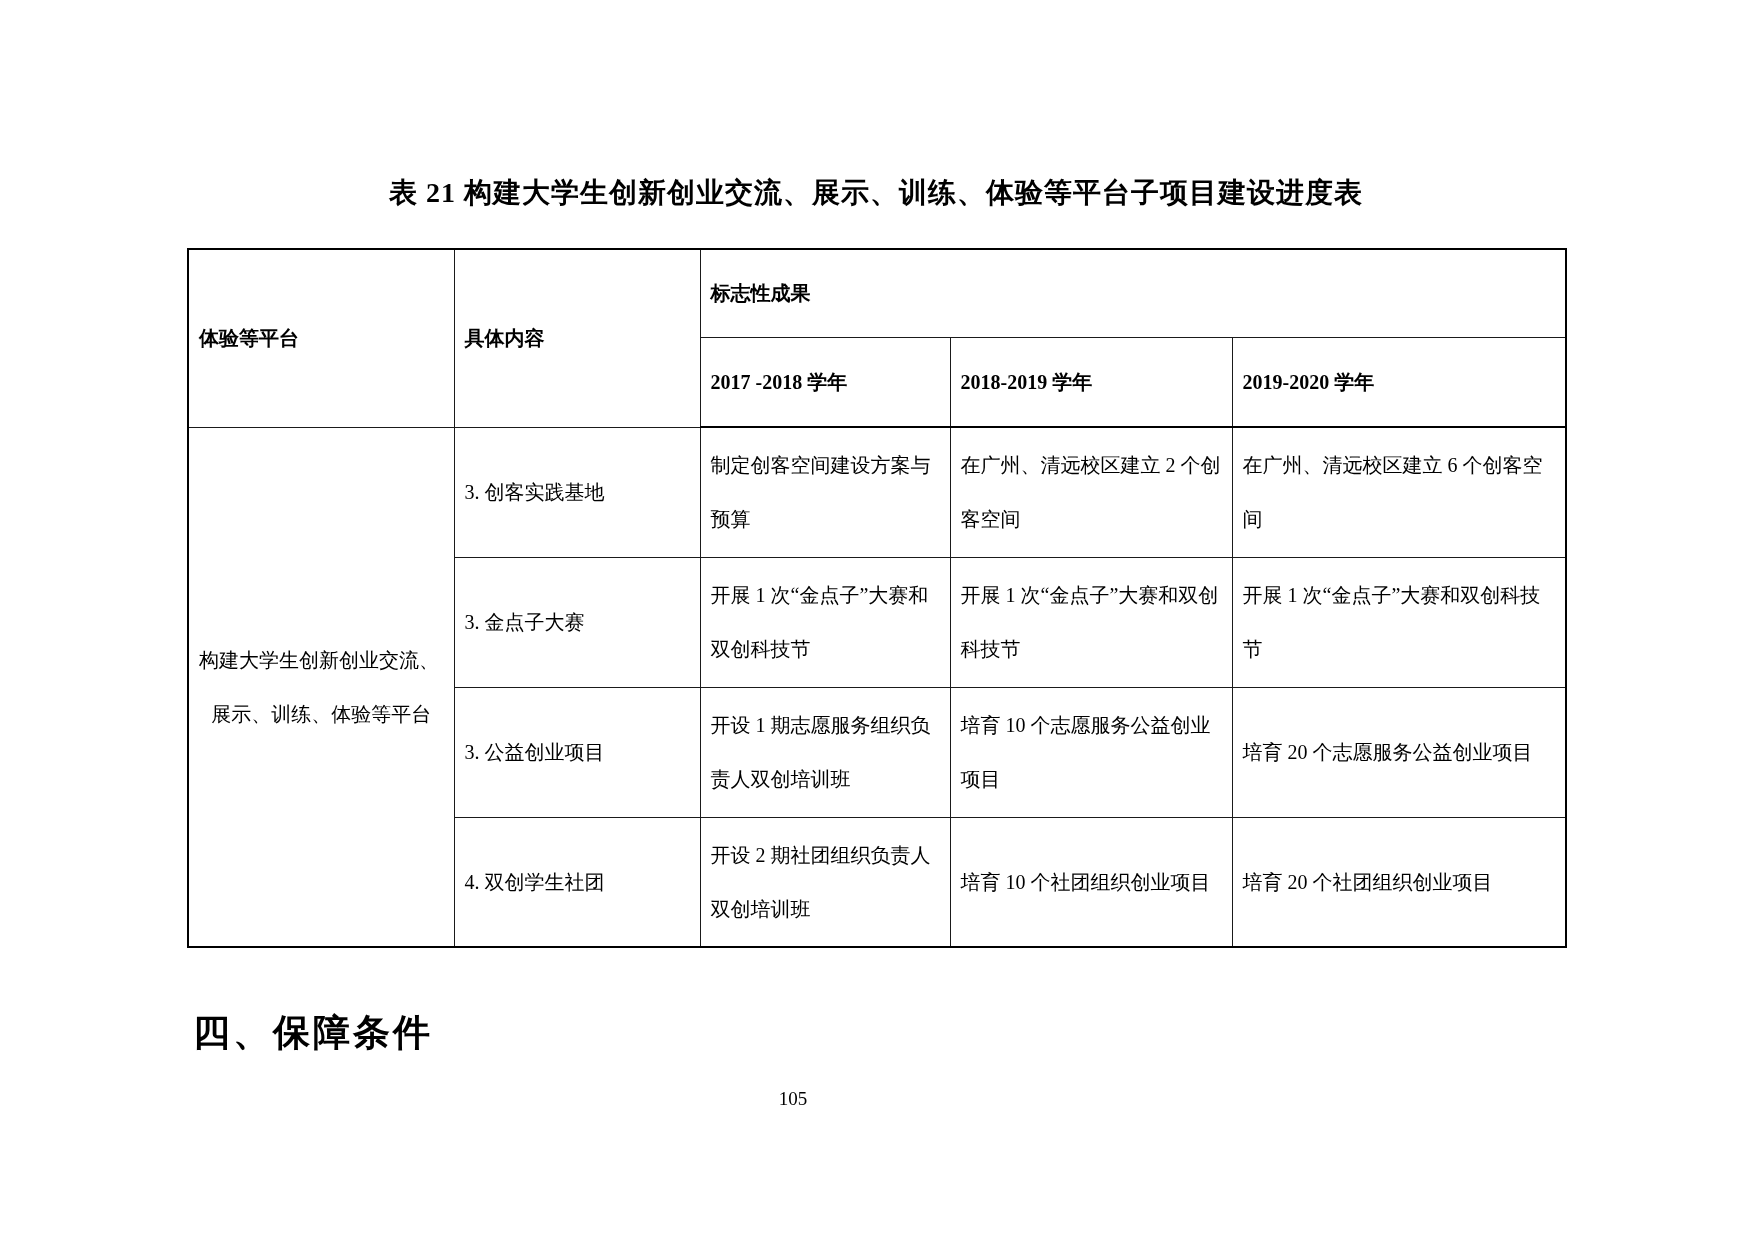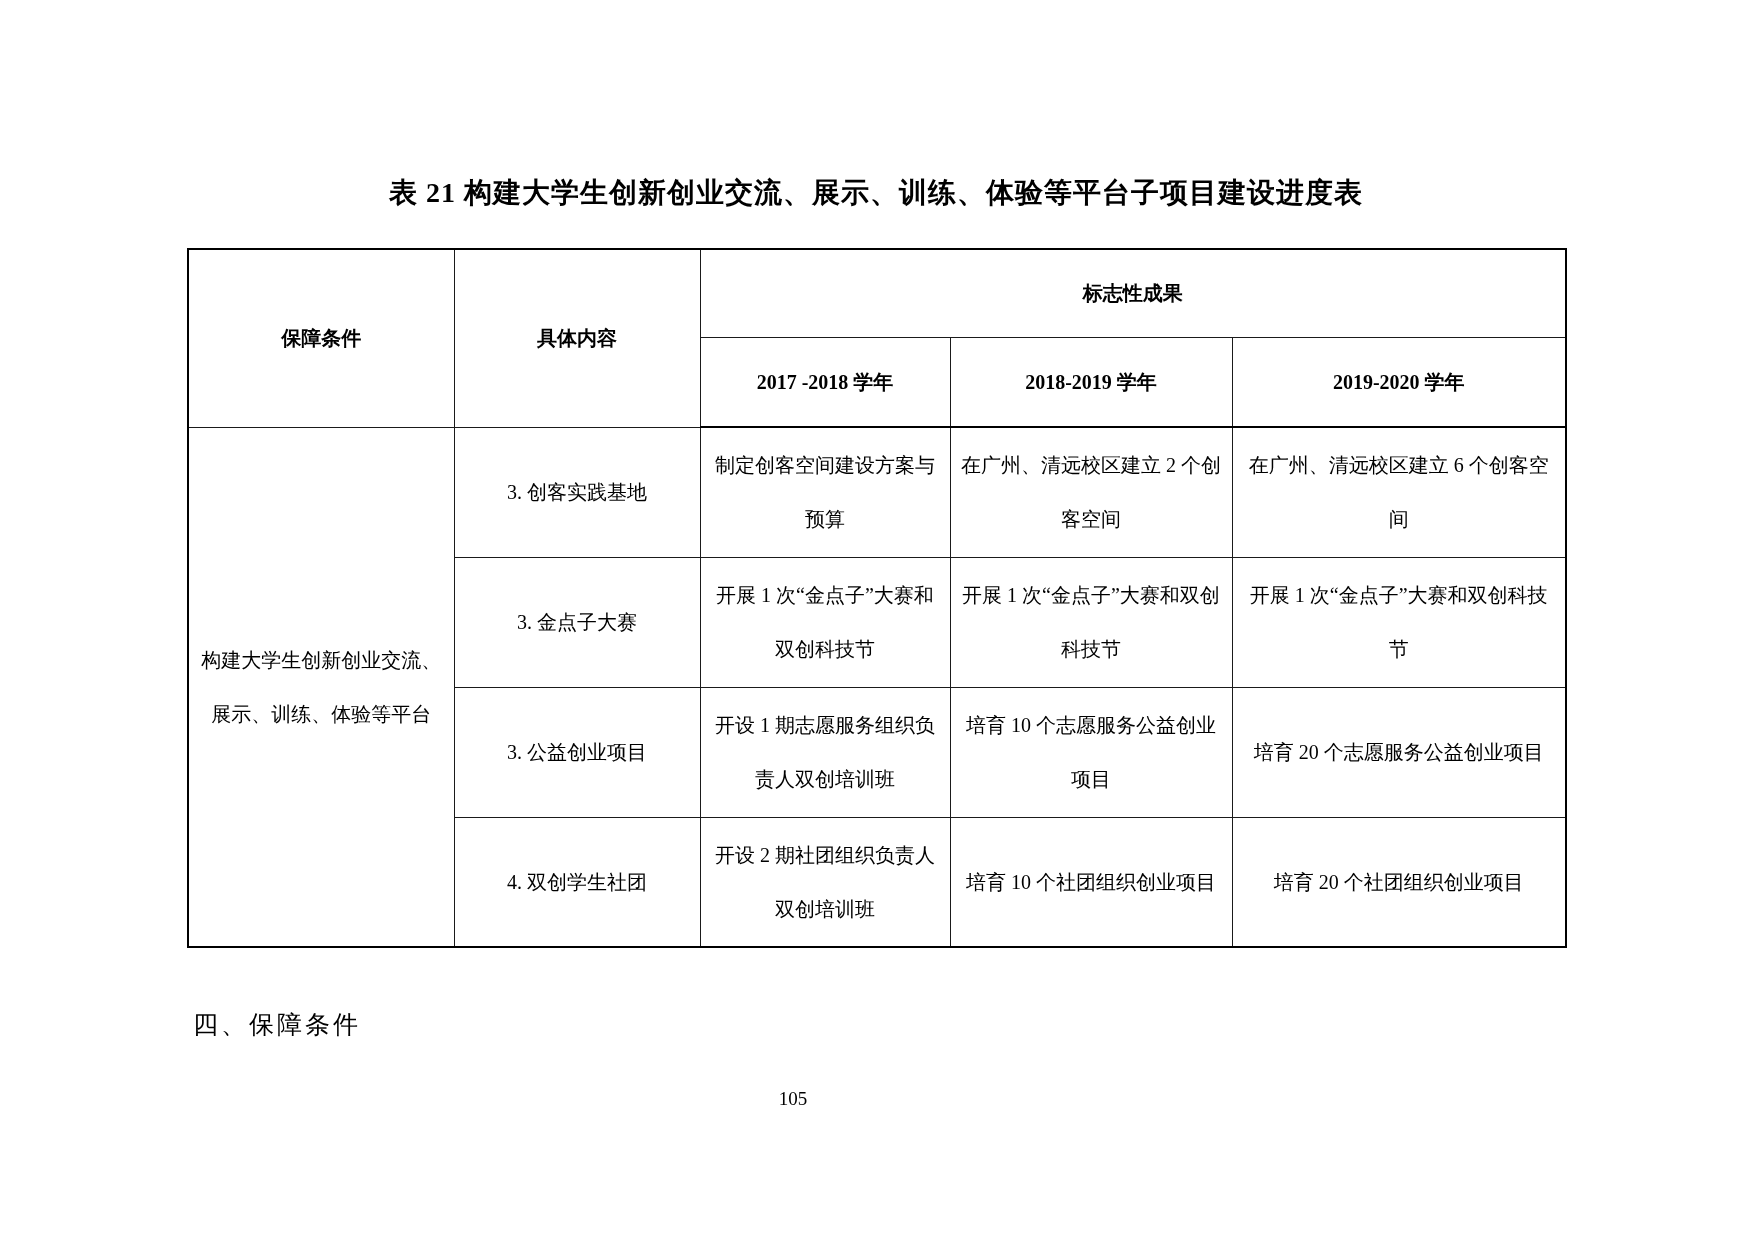--- a/index.html
+++ b/index.html
@@ -22,21 +22,21 @@
   table.progress {
     position: absolute;
     top: 248px; left: 187px;
     width: 1378px;
     border-collapse: collapse;
     table-layout: fixed;
     border: 2.5px solid #000;
   }
   table.progress td {
     border: 1.5px solid #1a1a1a;
-    text-align: center;
+    text-align: left;
     vertical-align: middle;
     font-size: 20px;
     line-height: 54px;
     padding: 4px 10px;
     margin-top: 48px;
   }
   .hbold { font-weight: bold; }
   td.results-head { border-bottom: 2px solid #000; }
   tr.year-row td { border-bottom: 2.5px solid #000; }
   td.span-head { border-bottom: 2.5px solid #000; }
@@ -45,22 +45,22 @@
     padding: 0 24px;
     text-align: justify;
     text-align-last: center;
   }
   tr.hrow1 { height: 88px; }
   tr.year-row { height: 90px; }
   tr.drow { height: 130px; }
   .section-heading {
     position: absolute;
     top: 1008px; left: 193px;
-    font-size: 25px;
-    font-weight: normal;
+    font-size: 37px;
+    font-weight: bold;
     letter-spacing: 3px;
   }
   .page-number {
     position: absolute;
     top: 1088px; left: 0; width: 1586px;
     text-align: center;
     font-size: 19px;
   }
 </style>
 </head>
@@ -71,21 +71,21 @@
 <table class="progress">
   <colgroup>
     <col style="width:266px">
     <col style="width:246px">
     <col style="width:250px">
     <col style="width:282px">
     <col style="width:334px">
   </colgroup>
   <tbody>
     <tr class="hrow1">
-      <td rowspan="2" class="hbold span-head">保障条件</td>
+      <td rowspan="2" class="hbold span-head">体验等平台</td>
       <td rowspan="2" class="hbold span-head">具体内容</td>
       <td colspan="3" class="hbold results-head">标志性成果</td>
     </tr>
     <tr class="year-row">
       <td class="hbold">2017 -2018 学年</td>
       <td class="hbold">2018-2019 学年</td>
       <td class="hbold">2019-2020 学年</td>
     </tr>
     <tr class="drow">
       <td rowspan="4" class="merged">构建大学生创新创业交流、展示、训练、体验等平台</td>

